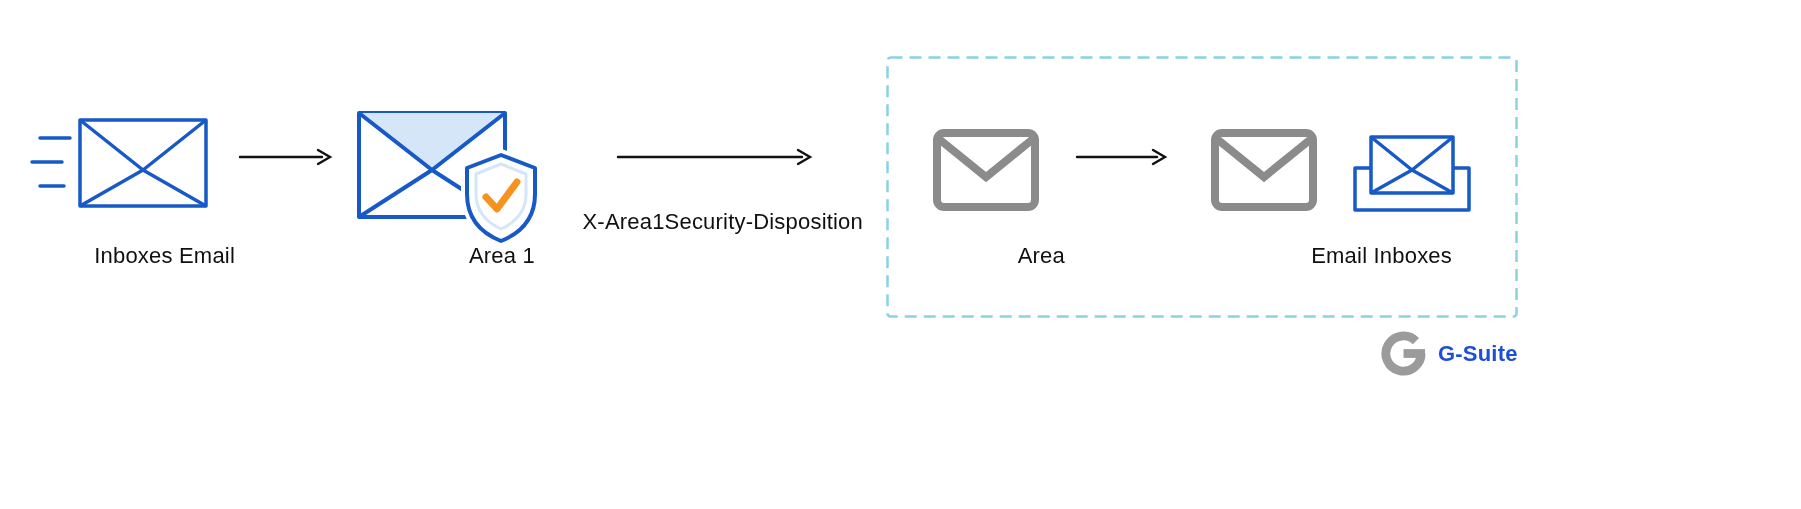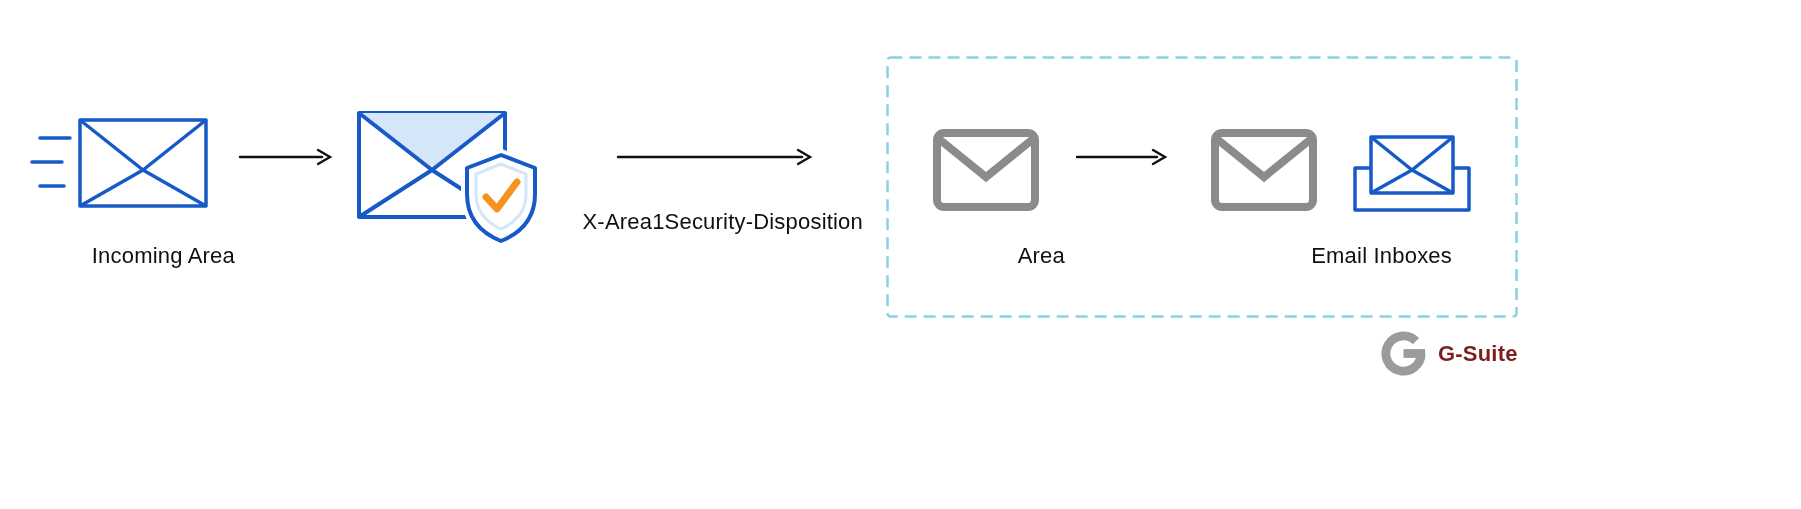--- a/index.html
+++ b/index.html
@@ -34,21 +34,21 @@
     position:absolute;
     left:1380px;
     top:330px;
     display:flex;
     align-items:center;
     gap:11px;
   }
   .footer .brand-text{
     font-size:22px;
     font-weight:700;
-    color:#7f1d1d;
+    color:#1d4ed8;
     letter-spacing:.2px;
   }
   svg{display:block;}
 </style>
 </head>
 <body>
 
 <div class="canvas">
 
   <svg class="abs" style="left:28px;top:112px" width="185" height="102" viewBox="0 0 185 102">
@@ -56,21 +56,21 @@
       <line x1="12" y1="26" x2="42" y2="26"></line>
       <line x1="4" y1="50" x2="34" y2="50"></line>
       <line x1="12" y1="74" x2="36" y2="74"></line>
     </g>
     <g fill="#ffffff" stroke="#1659C7" stroke-width="3.5" stroke-linejoin="round">
       <rect x="52" y="8" width="126" height="86"></rect>
       <path d="M52,8 L115,58 L178,8" fill="none"></path>
       <path d="M52,94 L115,58 M178,94 L115,58" fill="none"></path>
     </g>
   </svg>
-  <div class="label abs" style="left:35px;top:242px;width:200px">Incoming Area</div>
+  <div class="label abs" style="left:35px;top:242px;width:200px">Inboxes Email</div>
 
   <svg class="abs" style="left:238px;top:146px" width="96" height="22" viewBox="0 0 96 22">
     <g stroke="#111111" stroke-width="2.4" fill="none" stroke-linecap="round">
       <line x1="2" y1="11" x2="84" y2="11"></line>
       <path d="M80,4 L92,11 L80,18"></path>
     </g>
   </svg>
 
   <svg class="abs" style="left:356px;top:110px" width="186" height="136" viewBox="0 0 186 136">
     <g>
@@ -80,20 +80,21 @@
       <path d="M3,107 L76,60 M149,107 L76,60" fill="none" stroke="#1659C7" stroke-width="4" stroke-linejoin="round"></path>
     </g>
     <g transform="translate(106,42)">
       <path d="M39,3 L73,16 V42 C73,66 59,81 39,89 C19,81 5,66 5,42 V16 Z" fill="#ffffff" stroke="#ffffff" stroke-width="12" stroke-linejoin="round"></path>
       <path d="M39,3 L73,16 V42 C73,66 59,81 39,89 C19,81 5,66 5,42 V16 Z" fill="#ffffff" stroke="#1659C7" stroke-width="4" stroke-linejoin="round"></path>
       <path d="M39,12 L64,22 V42 C64,59 54,70 39,77 C24,70 14,59 14,42 V22 Z" fill="none" stroke="#D4E6F7" stroke-width="3" stroke-linejoin="round"></path>
       <path d="M24,45 L35,57 L55,30" fill="none" stroke="#F6921E" stroke-width="7" stroke-linecap="round" stroke-linejoin="round"></path>
     </g>
   </svg>
   <div class="label abs" style="left:335px;top:242px;width:200px">
+    <div>Area 1</div>
   </div>
 
   <svg class="abs" style="left:616px;top:146px" width="198" height="22" viewBox="0 0 198 22">
     <g stroke="#111111" stroke-width="2.4" fill="none" stroke-linecap="round">
       <line x1="2" y1="11" x2="186" y2="11"></line>
       <path d="M182,4 L194,11 L182,18"></path>
     </g>
   </svg>
   <div class="label abs" style="left:563px;top:208px;width:300px">X-Area1Security-Disposition</div>
 

